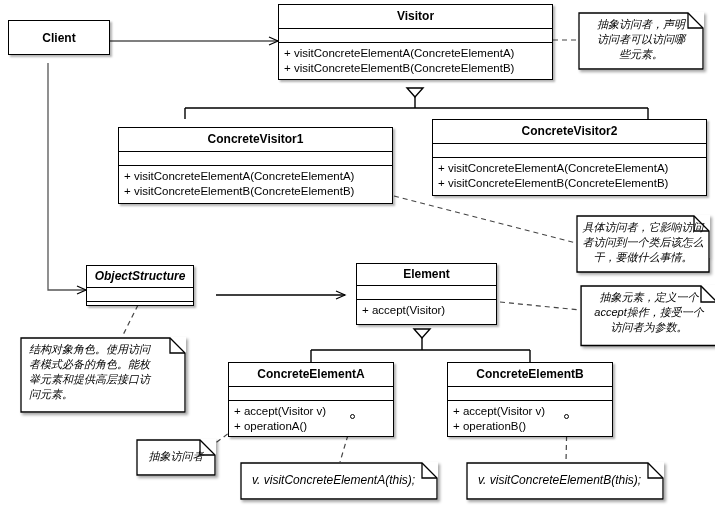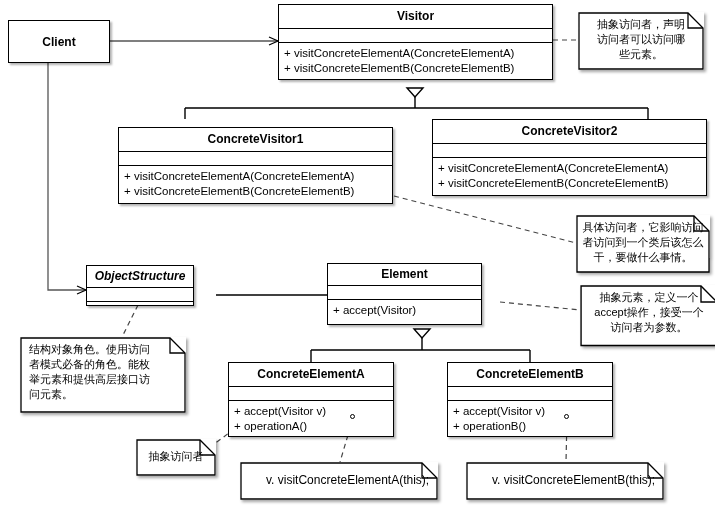--- a/index.html
+++ b/index.html
@@ -77,26 +77,27 @@
   .note-text {
     position: relative;
     z-index: 2;
     text-align: center;
     font-size: 11px;
     line-height: 15px;
     color: #000;
     padding: 5px 6px 4px 6px;
     box-sizing: border-box;
     white-space: pre-line;
+    font-style: italic;
   }
   .note-text.code {
     font-size: 12px;
     line-height: 16px;
     text-align: left;
-    padding-left: 26px;
+    padding-left: 12px;
   }
   .note-text.left {
     text-align: left;
   }
   
   .conn {
     position: absolute;
     left: 0;
     top: 0;
     width: 715px;
@@ -166,21 +167,21 @@
       <path d="M242,423 L213,445" fill="none" stroke="#444" stroke-width="1.2" stroke-dasharray="5,4"></path>
     </g>
     <g>
       <path d="M353,418 L340,462" fill="none" stroke="#444" stroke-width="1.2" stroke-dasharray="5,4"></path>
     </g>
     <g>
       <path d="M567,418 L566,462" fill="none" stroke="#444" stroke-width="1.2" stroke-dasharray="5,4"></path>
     </g>
   </svg>
 
-  <div class="plain-box" style="left:8px; top:20px; width:102px; height:43px;">
+  <div class="plain-box" style="left:8px; top:20px; width:102px; height:35px;">
     <span>Client</span>
   </div>
 
   <div class="uml-class" style="left:278px; top:4px; width:275px; height:76px;">
     <div class="uml-title">Visitor</div>
     <div class="uml-attrs"></div>
     <div class="uml-ops">
       <div class="uml-op">+ visitConcreteElementA(ConcreteElementA)</div>
       <div class="uml-op">+ visitConcreteElementB(ConcreteElementB)</div>
     </div>
@@ -203,21 +204,21 @@
       <div class="uml-op">+ visitConcreteElementB(ConcreteElementB)</div>
     </div>
   </div>
 
   <div class="uml-class" style="left:86px; top:265px; width:108px; height:41px;font-style:italic;">
     <div class="uml-title" style="padding:4px 4px;">ObjectStructure</div>
     <div class="uml-attrs"></div>
     <div class="uml-ops" style="height:12px;padding:0;"></div>
   </div>
 
-  <div class="uml-class" style="left:327px; top:263px; width:155px; height:62px;">
+  <div class="uml-class" style="left:356px; top:263px; width:141px; height:62px;">
     <div class="uml-title" style="padding:4px 4px;">Element</div>
     <div class="uml-attrs"></div>
     <div class="uml-ops">
       <div class="uml-op">+ accept(Visitor)</div>
     </div>
   </div>
 
   <div class="uml-class" style="left:228px; top:362px; width:166px; height:75px;">
     <div class="uml-title">ConcreteElementA</div>
     <div class="uml-attrs"></div>

